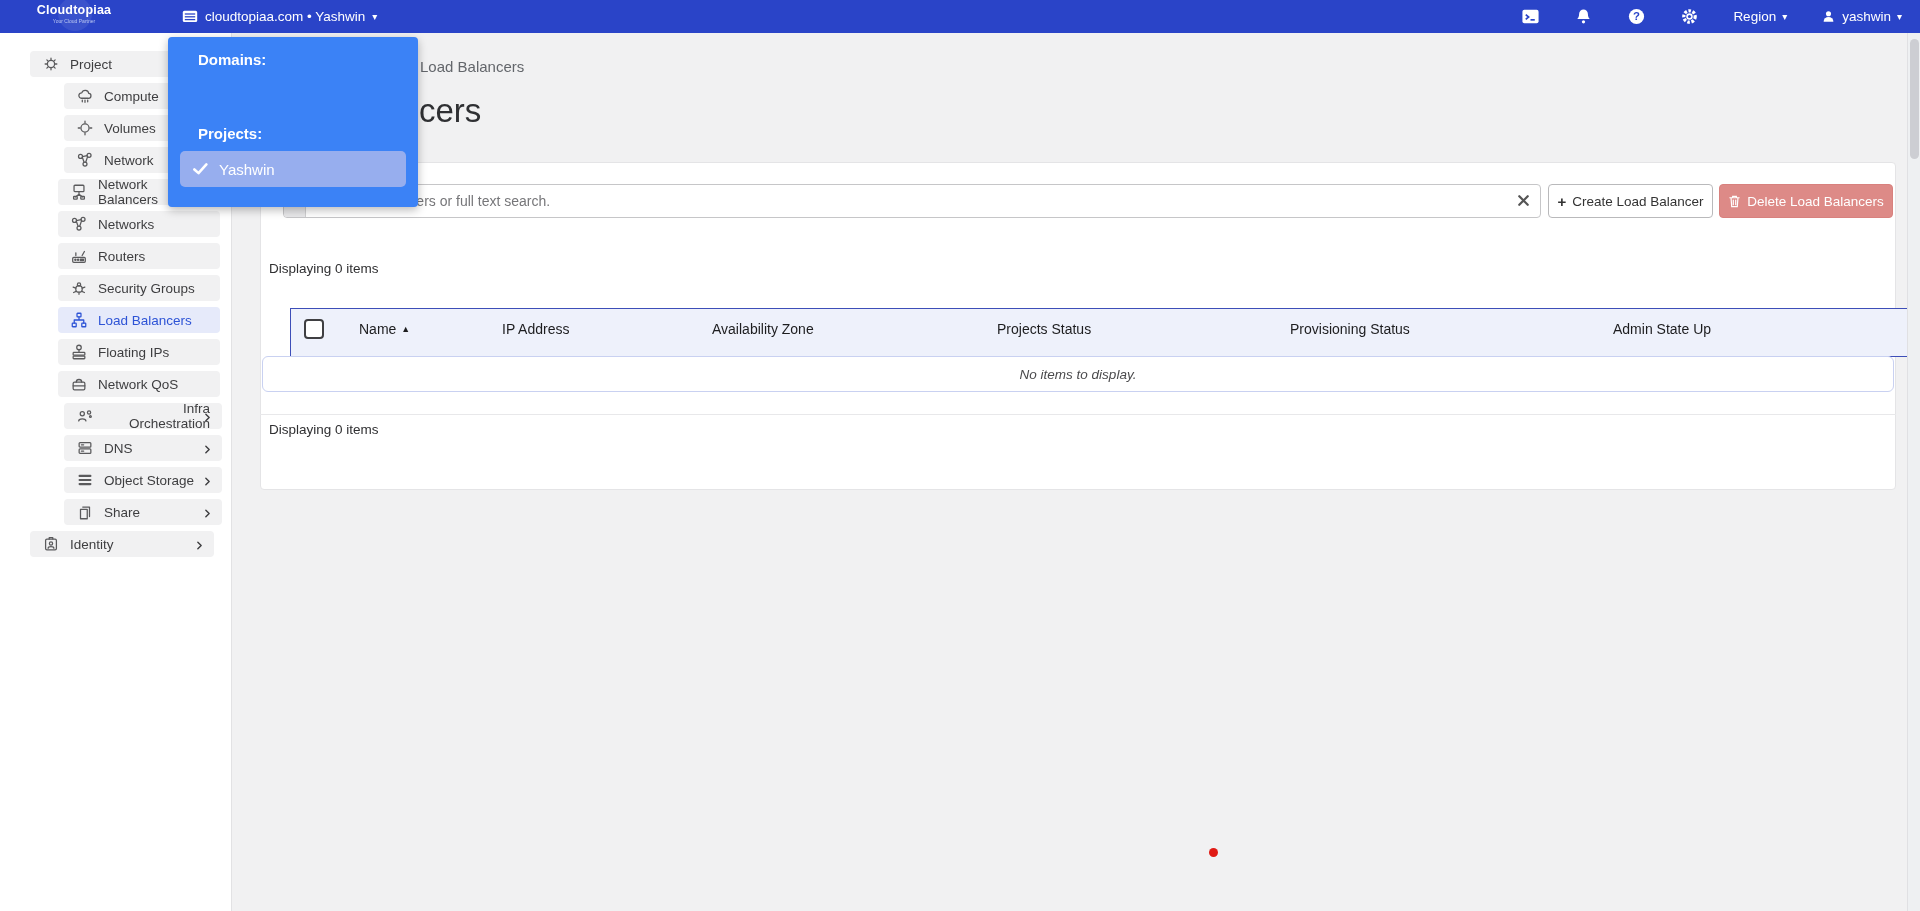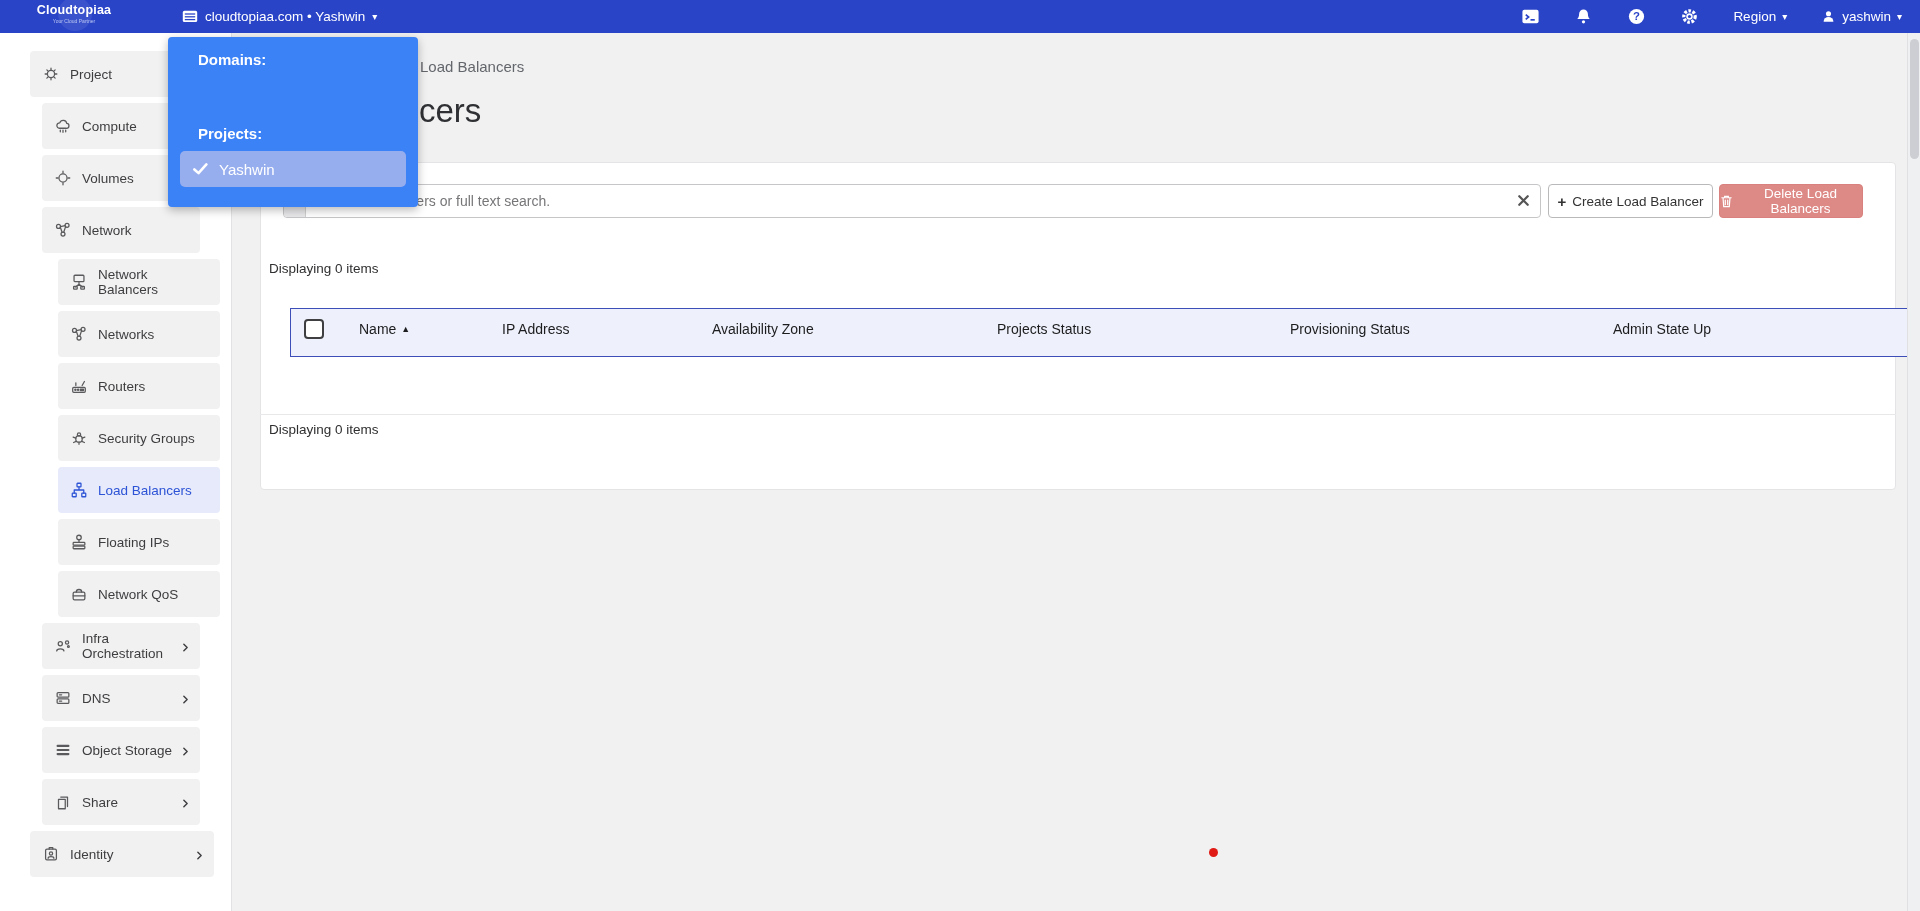--- a/index.html
+++ b/index.html
@@ -18,46 +18,46 @@
   .tb-text { color:#fff; font-size:13.5px; display:flex; align-items:center; gap:6px; cursor:pointer; }
   .caret { font-size:10px; color:#fff; }
 
   
   .ctx-dropdown { position:absolute; left:168px; top:37px; width:250px; height:170px; background:#3b82f6; border-radius:4px; box-shadow:0 3px 10px rgba(0,0,0,.28); z-index:60; }
   .dd-heading { position:absolute; left:30px; color:#fff; font-size:15px; font-weight:bold; }
   .dd-item { position:absolute; left:12px; width:226px; height:36px; background:#97aeee; border-radius:5px; display:flex; align-items:center; gap:11px; padding:0 13px; color:#fff; font-size:15px; cursor:pointer; }
 
   
   .sidebar { position:absolute; left:0; top:33px; width:232px; height:878px; background:#ffffff; border-right:1px solid #e2e2e4; padding-top:18px; display:flex; flex-direction:column; gap:6px; z-index:10; }
-  .nav-item { position:relative; display:flex; align-items:center; gap:10px; height:46px; background:#f1f1f2; border-radius:4px; padding:0 12px; color:#3e3e40; font-size:13.5px; cursor:pointer; flex:0 0 auto; }
+  .nav-item { position:relative; display:flex; align-items:center; gap:10px; height:26px; background:#f1f1f2; border-radius:4px; padding:0 12px; color:#3e3e40; font-size:13.5px; cursor:pointer; flex:0 0 auto; }
   .nav-item .nicon { width:18px; height:18px; flex:0 0 18px; display:inline-flex; color:#5a5a5c; }
   .nav-item svg { width:100%; height:100%; stroke:currentColor; fill:none; stroke-width:1.4; stroke-linecap:round; stroke-linejoin:round; }
   .lvl0 { margin-left:30px; width:184px; }
-  .lvl1 { margin-left:42px; width:158px; }
+  .lvl1 { margin-left:64px; width:158px;text-align:right; }
   .lvl2 { margin-left:58px; width:162px; }
   .nav-item.active { background:#e6eafa; color:#2d53d6; }
   .nav-item.active .nicon { color:#2d53d6; }
   .nav-chevron { position:absolute; right:9px; width:11px; height:11px; color:#3e3e40; }
 
   
   .breadcrumb { position:absolute; left:420px; top:58px; font-size:15px; color:#63666b; z-index:5; }
   .page-title { position:absolute; left:252px; top:92px; font-size:33px; color:#2f3033; font-weight:400; z-index:5; }
 
   
   .card { position:absolute; left:260px; top:162px; width:1636px; height:328px; background:#fff; border:1px solid #e4e4e6; border-radius:4px; z-index:5; }
 
   .search-wrap { position:absolute; left:283px; top:184px; width:1258px; height:34px; border:1px solid #c6c6c8; border-radius:4px; background:#fff; z-index:6; }
   .search-cap { position:absolute; left:0; top:0; width:22px; height:32px; background:#e8e8ea; border-right:1px solid #d0d0d2; border-radius:3px 0 0 3px; }
   .search-input { position:absolute; left:24px; top:0; width:1190px; height:32px; border:none; outline:none; font-size:14px; color:#444; padding:0 8px; font-family:"Liberation Sans", sans-serif; background:transparent; }
   .search-input::placeholder { color:#767679; opacity:1; }
   .search-clear { position:absolute; right:9px; top:8px; width:15px; height:15px; cursor:pointer; }
 
   .btn-create { position:absolute; left:1548px; top:184px; width:165px; height:34px; background:#fff; border:1px solid #b9b9bb; border-radius:4px; font-size:13.5px; color:#333; display:flex; align-items:center; justify-content:center; gap:6px; cursor:pointer; z-index:6; font-family:"Liberation Sans", sans-serif; }
   .btn-create .plus { font-weight:bold; font-size:15px; }
-  .btn-delete { position:absolute; left:1719px; top:184px; width:144px; height:34px; background:#dd8a87; border:1px solid #d8817e; border-radius:4px; font-size:13.5px; color:#fff; display:flex; align-items:center; justify-content:center; gap:6px; cursor:pointer; z-index:6; font-family:"Liberation Sans", sans-serif; }
+  .btn-delete { position:absolute; left:1719px; top:184px; width:174px; height:34px; background:#dd8a87; border:1px solid #d8817e; border-radius:4px; font-size:13.5px; color:#fff; display:flex; align-items:center; justify-content:center; gap:6px; cursor:pointer; z-index:6; font-family:"Liberation Sans", sans-serif; }
 
   .count-top { position:absolute; left:269px; top:261px; font-size:13.5px; color:#2f2f31; z-index:6; }
   .count-bottom { position:absolute; left:269px; top:422px; font-size:13.5px; color:#2f2f31; z-index:6; }
 
   .thead { position:absolute; left:262px; top:308px; width:1632px; height:49px; background:#eef1fb; border:1.5px solid #3d4eb8; border-radius:0; z-index:6;margin-left:28px; }
   .th { position:absolute; top:0; height:40px; display:flex; align-items:center; font-size:14px; color:#1d1d1f; cursor:pointer; }
   .th-check { position:absolute; left:13px; top:10px; width:20px; height:20px; border:2px solid #3f3f42; border-radius:4px; background:#fff; cursor:pointer; }
   .sort-caret { font-size:9px; margin-left:5px; color:#1d1d1f; }
 
   .empty-row { position:absolute; left:262px; top:356px; width:1632px; height:36px; background:#fff; border:1px solid #c9d1f1; border-radius:6px; display:flex; align-items:center; justify-content:center; font-size:13.5px; font-style:italic; color:#4a4a4c; z-index:6; }
@@ -353,20 +353,21 @@
       <span>Name</span>
       <span class="sort-caret">▲</span>
     </span>
     <span class="th" style="left:211px;">IP Address</span>
     <span class="th" style="left:421px;">Availability Zone</span>
     <span class="th" style="left:706px;">Projects Status</span>
     <span class="th" style="left:999px;">Provisioning Status</span>
     <span class="th" style="left:1322px;">Admin State Up</span>
   </div>
 
+  <div class="empty-row">No items to display.</div>
 
   <div class="card-divider"></div>
   <div class="count-bottom">Displaying 0 items</div>
 
   <div class="ctx-dropdown">
     <div class="dd-heading" style="top:14px;">Domains:</div>
     <div class="dd-heading" style="top:88px;">Projects:</div>
     <div class="dd-item" style="top:114px;">
       <span style="width:15px;height:12px;display:inline-flex;">
         <svg viewBox="0 0 16 13">

